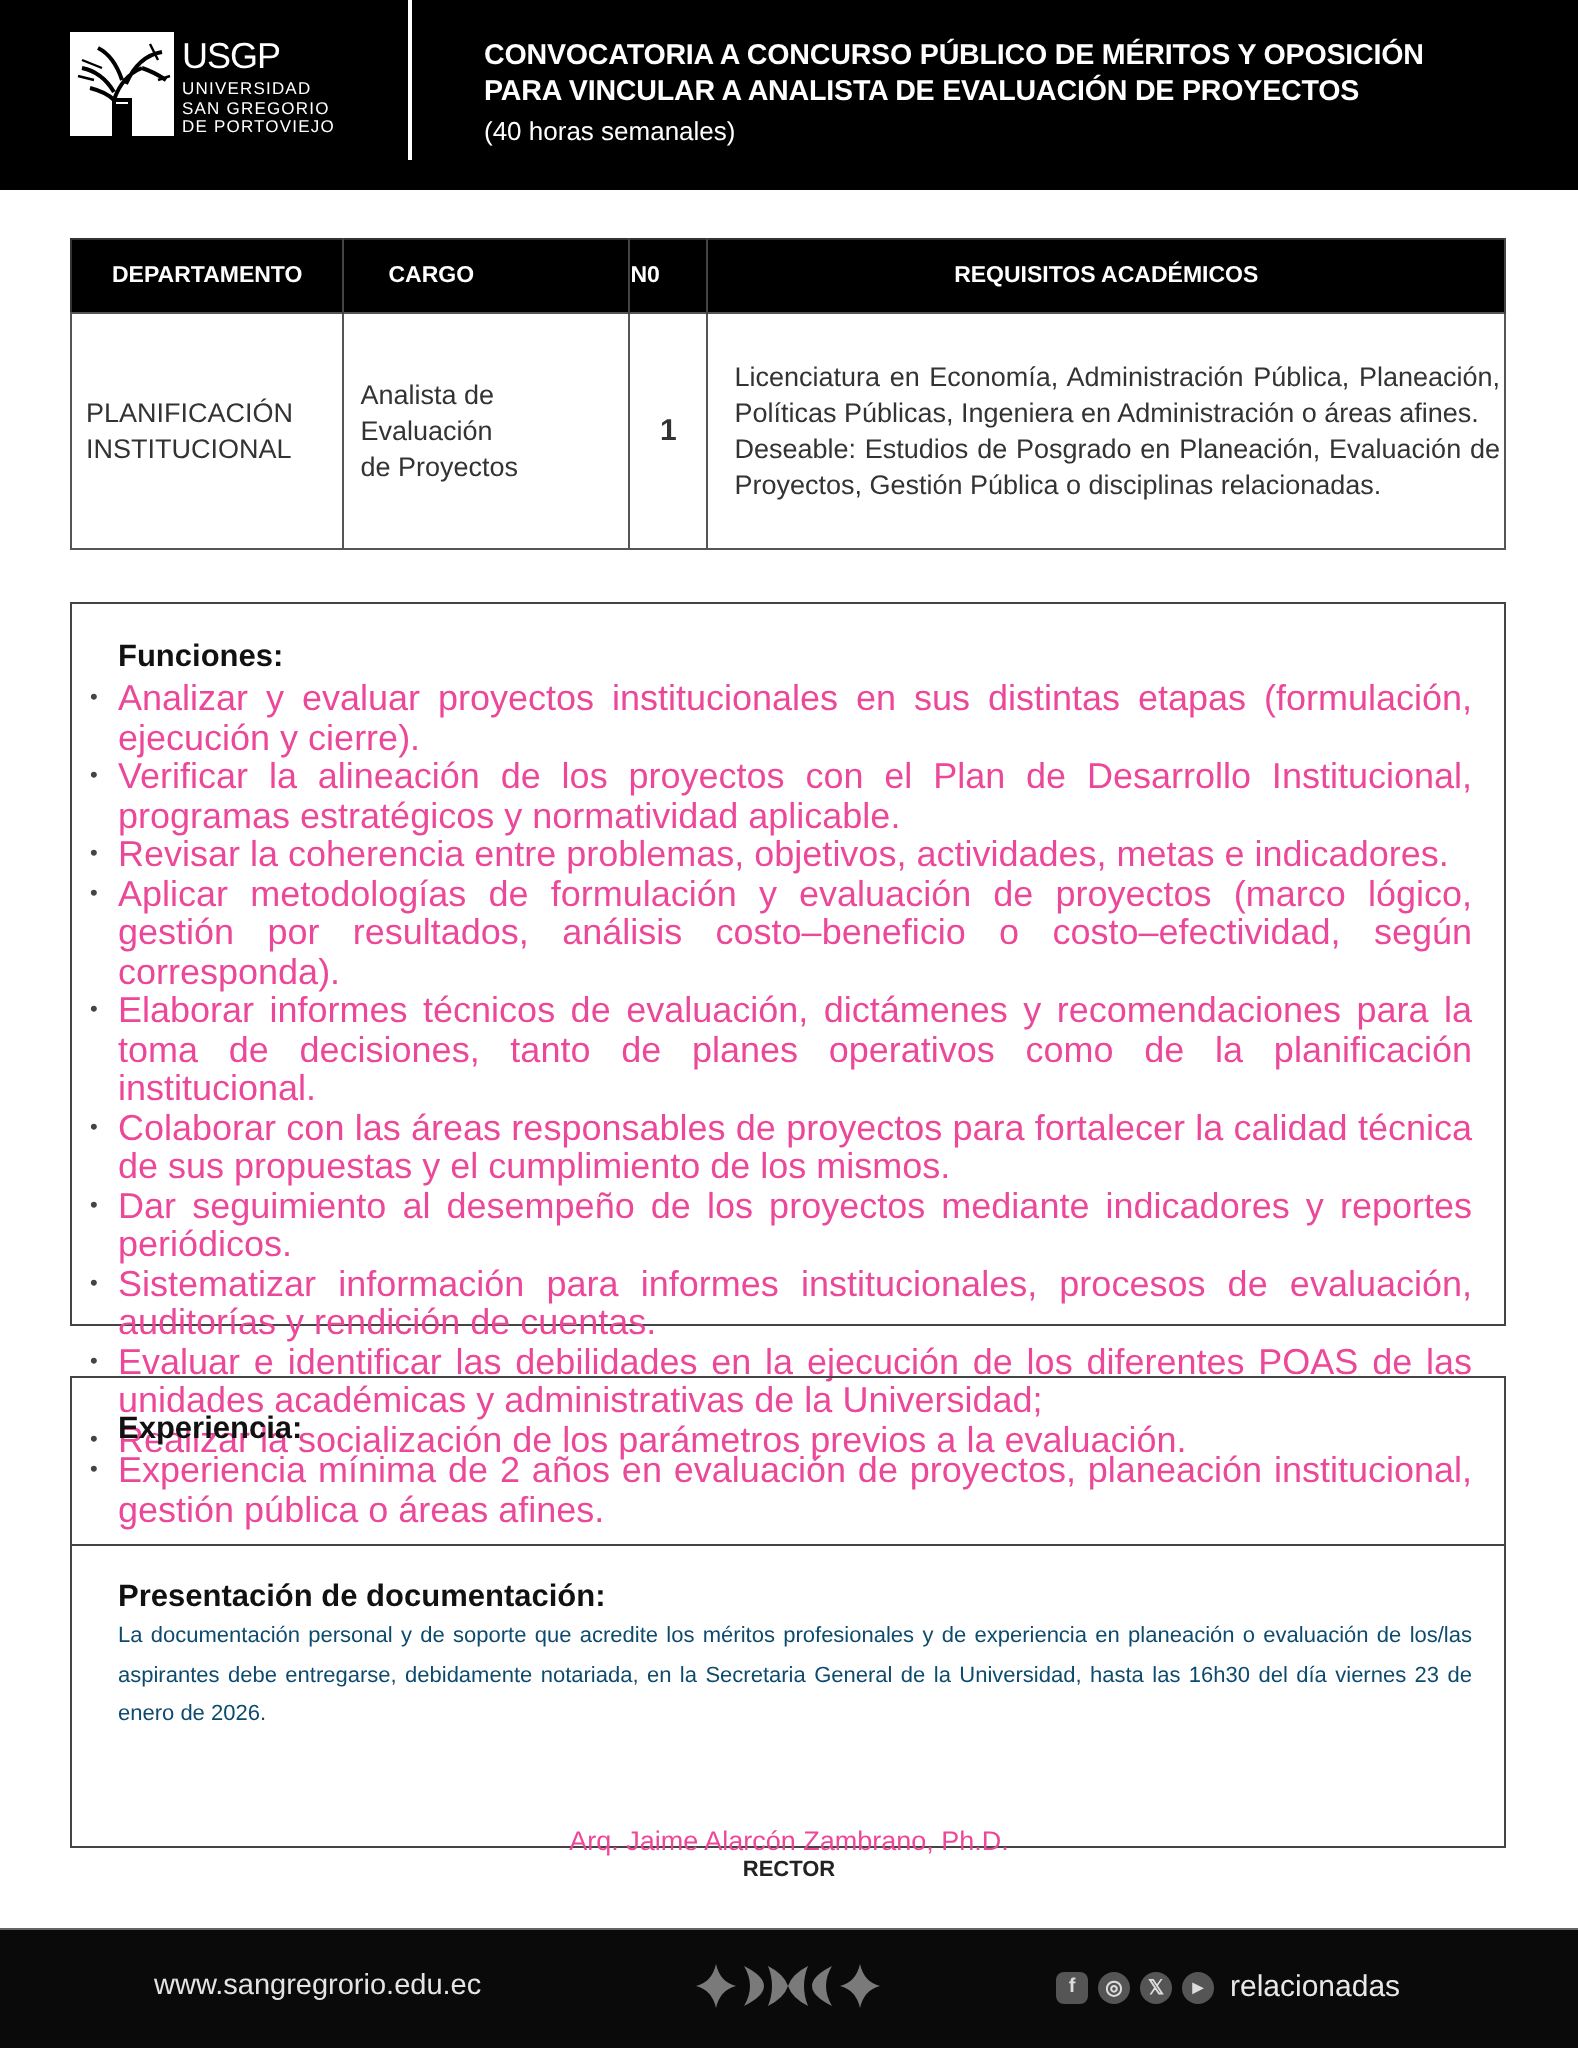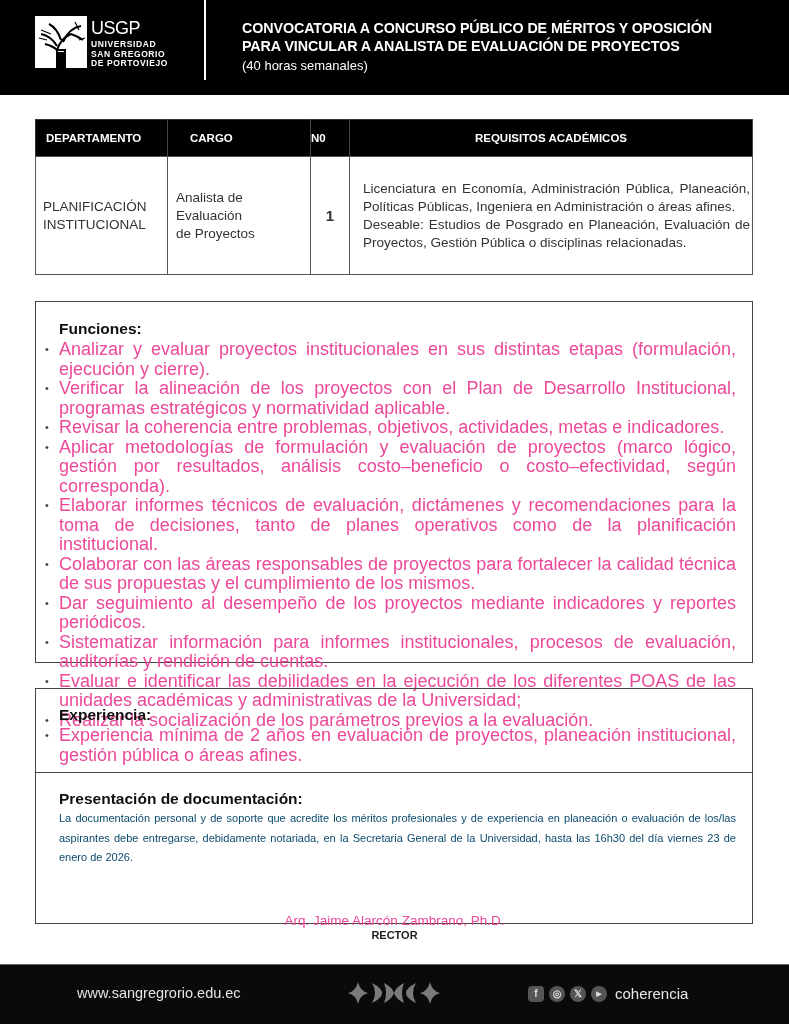--- a/index.html
+++ b/index.html
@@ -5,29 +5,29 @@
   * { box-sizing: border-box; margin: 0; padding: 0; }
   html, body { width: 789px; height: 1024px; background: #ffffff; overflow: hidden; }
   body { font-family: "Liberation Sans", sans-serif; color: #2b2b2b; position: relative; }
 
   
   .header { position: absolute; left: 0; top: 0; width: 789px; height: 95px; background: #000; }
   .logo { position: absolute; left: 35px; top: 16px; display: flex; align-items: flex-start; }
   .logo-mark { width: 52px; height: 52px; background: #fff; position: relative; }
   .logo-text { margin-left: 4px; color: #fff; }
   .logo-usgp { font-family: "Liberation Sans", sans-serif; font-weight: normal; font-size: 18px; line-height: 24px; letter-spacing: -0.5px; }
-  .logo-sub { font-size: 8.5px; line-height: 9.5px; letter-spacing: 0.6px; font-weight: bold; }
+  .logo-sub { font-size: 8.5px; line-height: 9.5px; letter-spacing: 0.6px; font-weight: normal; }
   .header-divider { position: absolute; left: 204px; top: 0; width: 2px; height: 80px; background: #fff; }
   .header-title { position: absolute; left: 242px; top: 19px; color: #fff; }
   .header-title .line { font-weight: bold; font-size: 14.3px; line-height: 18px; letter-spacing: -0.1px; }
   .header-title .sub { font-size: 13px; line-height: 19px; margin-top: 1px; }
 
   
   .req-table { position: absolute; left: 35px; top: 119px; width: 718px; border-collapse: collapse; border: 1.5px solid #333; }
-  .req-table th { background: #000; color: #fff; font-size: 11.5px; font-weight: bold; height: 37px; text-align: left; padding: 0 10px; border-right: 1px solid #444; }
+  .req-table th { background: #000; color: #fff; font-size: 11.5px; font-weight: bold; height: 37px; text-align: left; padding: 0 20px; border-right: 1px solid #444; }
   .req-table td { border: 1px solid #555; vertical-align: middle; font-size: 13.5px; line-height: 18px; padding: 0 7px; height: 118px; color: #333; }
   .th-dept { width: 132px; }
   .th-cargo { width: 143px; padding-left: 22px !important; }
   .th-no { width: 39px; text-align: center; padding: 0 !important; }
   .th-req { text-align: center !important; }
   .td-no { text-align: center; font-weight: bold; font-size: 15px !important; }
   .td-req { text-align: justify; padding: 0 2px 0 13px !important; }
 
   
   .box { position: absolute; left: 35px; width: 718px; border: 1.5px solid #444; }
@@ -158,15 +158,15 @@
         <path d="M56 3 Q48 7 46 13 Q48 19 56 23 Q52 13 56 3 Z"></path>
         <path d="M68 3 Q58 8 58 13 Q58 18 68 23 Q62 13 68 3 Z"></path>
       </g>
     </svg>
   </div>
   <div class="socials">
     <span class="social fb">f</span>
     <span class="social">◎</span>
     <span class="social">𝕏</span>
     <span class="social" style="font-size:7px;">▶</span>
-    <span class="social-handle">coherencia</span>
+    <span class="social-handle">relacionadas</span>
   </div>
 </div>
 
 </body></html>

